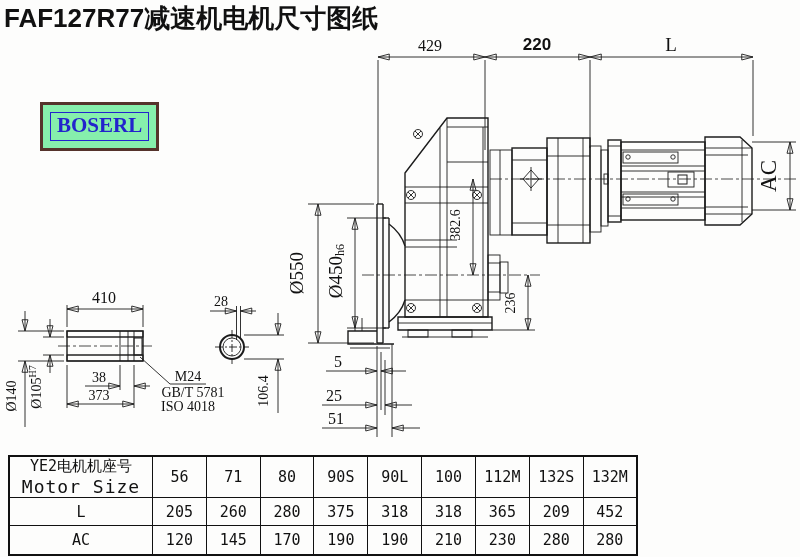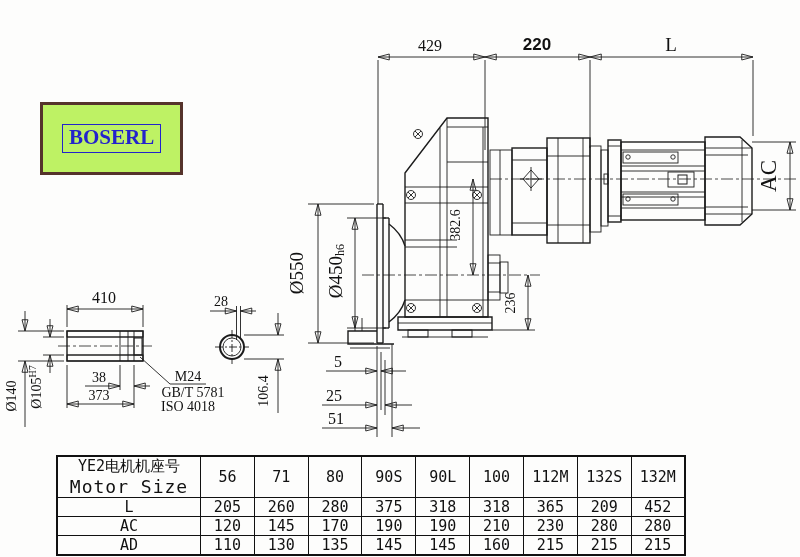--- a/index.html
+++ b/index.html
@@ -1,37 +1,37 @@
 <!DOCTYPE html>
 <html><head>
 <meta charset="utf-8">
 <style>
   html,body{margin:0;padding:0;background:#e8e8e8;}
   #stage{position:relative;width:800px;height:557px;background:#fdfdfc;overflow:hidden;
          font-family:"Liberation Sans",sans-serif;}
   #title{position:absolute;left:4px;top:1px;font-size:26px;font-weight:bold;color:#111;
          letter-spacing:0px;white-space:nowrap;}
-  #logo{position:absolute;left:40px;top:102px;border:3px solid #55332b;background:#bef264;padding:19px;}
+  #logo{position:absolute;left:40px;top:102px;border:3px solid #55332b;background:#86efac;padding:7px;}
   #logo .inner{border:1px solid #2323cc;padding:0px 6px 2px 6px;
         font-family:"Liberation Serif",serif;font-weight:bold;font-size:21px;color:#2323cc;}
   svg{position:absolute;left:0;top:0;}
   svg line,svg path,svg rect,svg circle,svg polyline{stroke:#1c1c1c;fill:none;}
   .dim{font-family:"Liberation Serif",serif;font-size:16px;fill:#111;}
   .dimS{font-family:"Liberation Serif",serif;font-size:14px;fill:#111;}
   .dimB{font-family:"Liberation Sans",sans-serif;font-weight:bold;font-size:17px;fill:#111;}
   .big{font-size:19px;}
   .ac{font-size:23px;}
   .cl{stroke-dasharray:12 3 3 3;stroke-width:0.8;}
   .thin{stroke-width:0.9;}
   .med{stroke-width:1.4;}
   .bold{stroke-width:2;}
   #sizetable{position:absolute;left:8px;top:455px;border-collapse:collapse;table-layout:fixed;
      width:630px;height:101px;font-family:"DejaVu Sans Mono",monospace;color:#111;}
   #sizetable td{border:1px solid #111;text-align:center;vertical-align:middle;font-size:15px;padding:0;}
-  #sizetable{border:2px solid #111;margin-left:48px;}
+  #sizetable{border:2px solid #111;}
   #sizetable .first{width:142px;}
   #sizetable .hdr td{height:36px;}
   #sizetable .en{letter-spacing:1px;font-size:18px;}
   #sizetable .cn{font-size:15px;}
 </style>
 </head>
 <body>
 
 <div id="stage">
 
@@ -270,20 +270,21 @@
 
       <line class="thin" x1="244" y1="335" x2="284" y2="335"></line>
       <line class="thin" x1="244" y1="359" x2="284" y2="359"></line>
       <line class="thin" x1="278" y1="313" x2="278" y2="335" marker-end="url(#ar)"></line>
       <line class="thin" x1="278" y1="381" x2="278" y2="359" marker-end="url(#ar)"></line>
       <line class="thin" x1="278" y1="381" x2="278" y2="413"></line>
       <text class="dimS" text-anchor="middle" transform="rotate(-90 268 391)" x="268" y="391">106.4</text>
     </g>
   </svg>
 
+  <div id="title">FAF127R77减速机电机尺寸图纸</div>
 
   <div id="logo">
     <div class="inner">BOSERL</div>
   </div>
 
   <table id="sizetable">
     <tbody>
         <tr class="hdr">
       <td class="first">
         <div class="cn">YE2电机机座号</div>
@@ -316,28 +317,16 @@
       <td>120</td>
       <td>145</td>
       <td>170</td>
       <td>190</td>
       <td>190</td>
       <td>210</td>
       <td>230</td>
       <td>280</td>
       <td>280</td>
     </tr>
-    <tr>
-      <td class="first">AD</td>
-      <td>110</td>
-      <td>130</td>
-      <td>135</td>
-      <td>145</td>
-      <td>145</td>
-      <td>160</td>
-      <td>215</td>
-      <td>215</td>
-      <td>215</td>
-    </tr>
   </tbody>
     </table>
 
 </div>
 
 </body></html>

